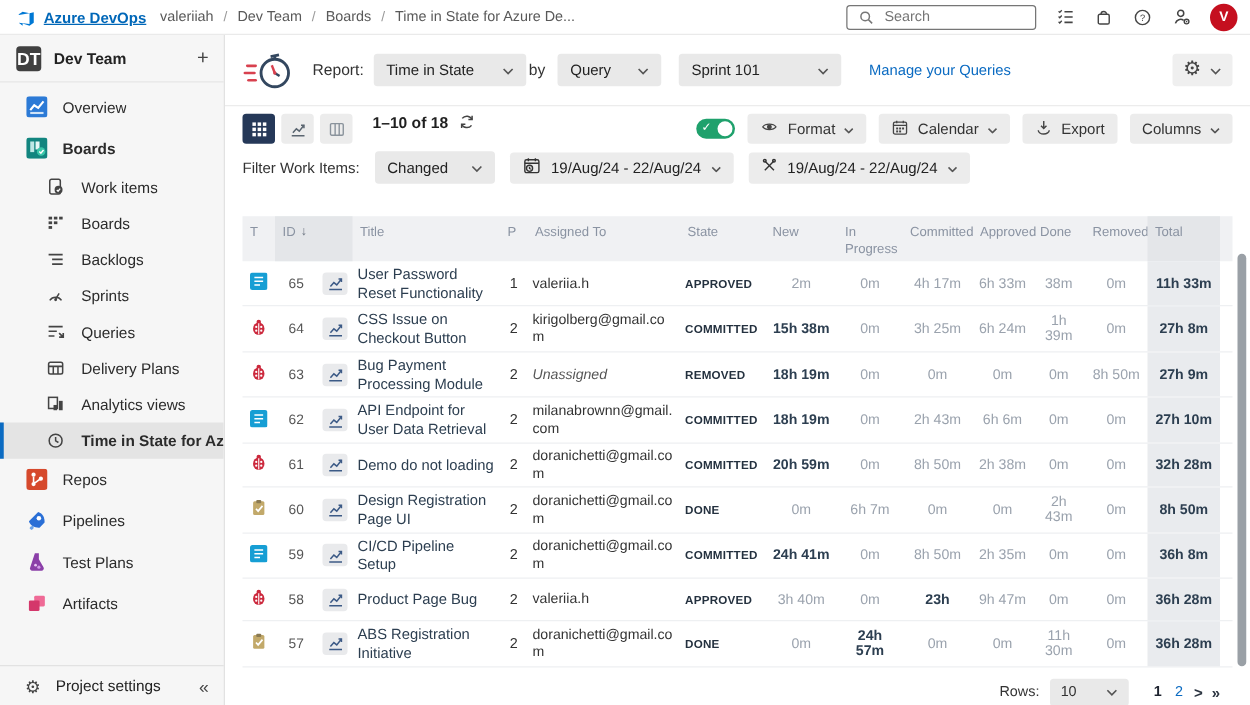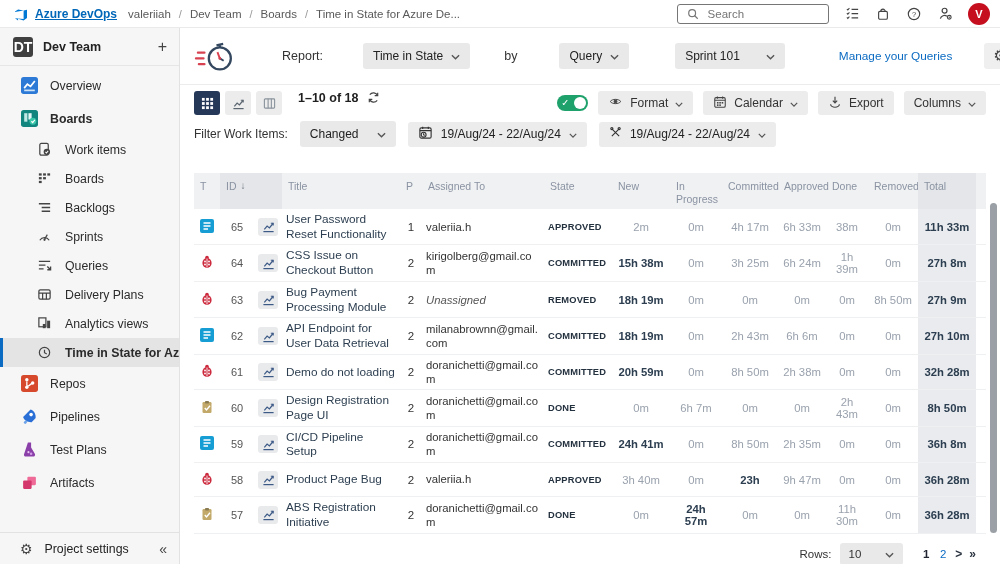--- a/index.html
+++ b/index.html
@@ -34,27 +34,27 @@
   .side-item.bold .side-label { font-weight:700; }
   .side-item.selected { background:#e4e4e4; border-left-color:#0b6bc2; }
   .side-item .side-label { white-space:nowrap; overflow:hidden; }
   .side-icon { width:18px; display:flex; justify-content:center; align-items:center; flex:none; }
   .side-footer { display:flex; align-items:center; height:32px; padding:0 12px 0 20px; border-top:1px solid #e2e2e2; gap:12px; font-size:12.3px; color:#222; flex:none; cursor:pointer; }
   .gear-glyph { font-size:14px; color:#444; line-height:1; }
   .collapse { margin-left:auto; color:#444; font-size:14px; }
 
   
   .main { flex:1; position:relative; background:#fff; overflow:hidden; }
-  .report-bar { height:57px; display:flex; align-items:center; padding:0 14px; border-bottom:1px solid #ececec;gap:32px; }
+  .report-bar { height:57px; display:flex; align-items:center; padding:0 14px; border-bottom:1px solid #ececec; }
   .logo { margin-right:12px; display:flex; align-items:center; }
   .lbl { font-size:12.5px; color:#333; margin-right:8px; white-space:nowrap; }
   .select { display:flex; align-items:center; justify-content:space-between; background:#e9e9e9; border-radius:3px; height:26px; padding:0 10px; font-size:12px; color:#222; gap:8px; cursor:pointer; white-space:nowrap; }
   .sel-report { width:122px; }
   .by-lbl { margin:0 10px 0 2px; }
-  .sel-by { width:70px; margin-right:14px;text-align:right; }
+  .sel-by { width:83px; margin-right:14px;text-align:right; }
   .sel-sprint { width:130px; justify-content:space-between; gap:26px; }
   .manage-link { color:#0b6bc2; font-size:11.8px; margin-left:22px; cursor:pointer; white-space:nowrap; }
   .gear-btn { margin-left:auto; background:#efefef; border-radius:3px; height:26px; display:flex; align-items:center; padding:0 9px; gap:7px; cursor:pointer; }
 
   .toolbar { display:flex; align-items:flex-start; padding:6px 14px 0 14px; }
   .view-group { display:flex; gap:5px; }
   .view-btn { width:26px; height:24px; border-radius:3px; background:#ececec; display:flex; align-items:center; justify-content:center; cursor:pointer; border:none; padding:0; }
   .view-btn.active { background:#253858; }
   .count { font-weight:700; font-size:12.5px; margin-left:16px; color:#1f1f1f; }
   .refresh { margin-left:9px; display:flex; align-items:center; cursor:pointer; }

